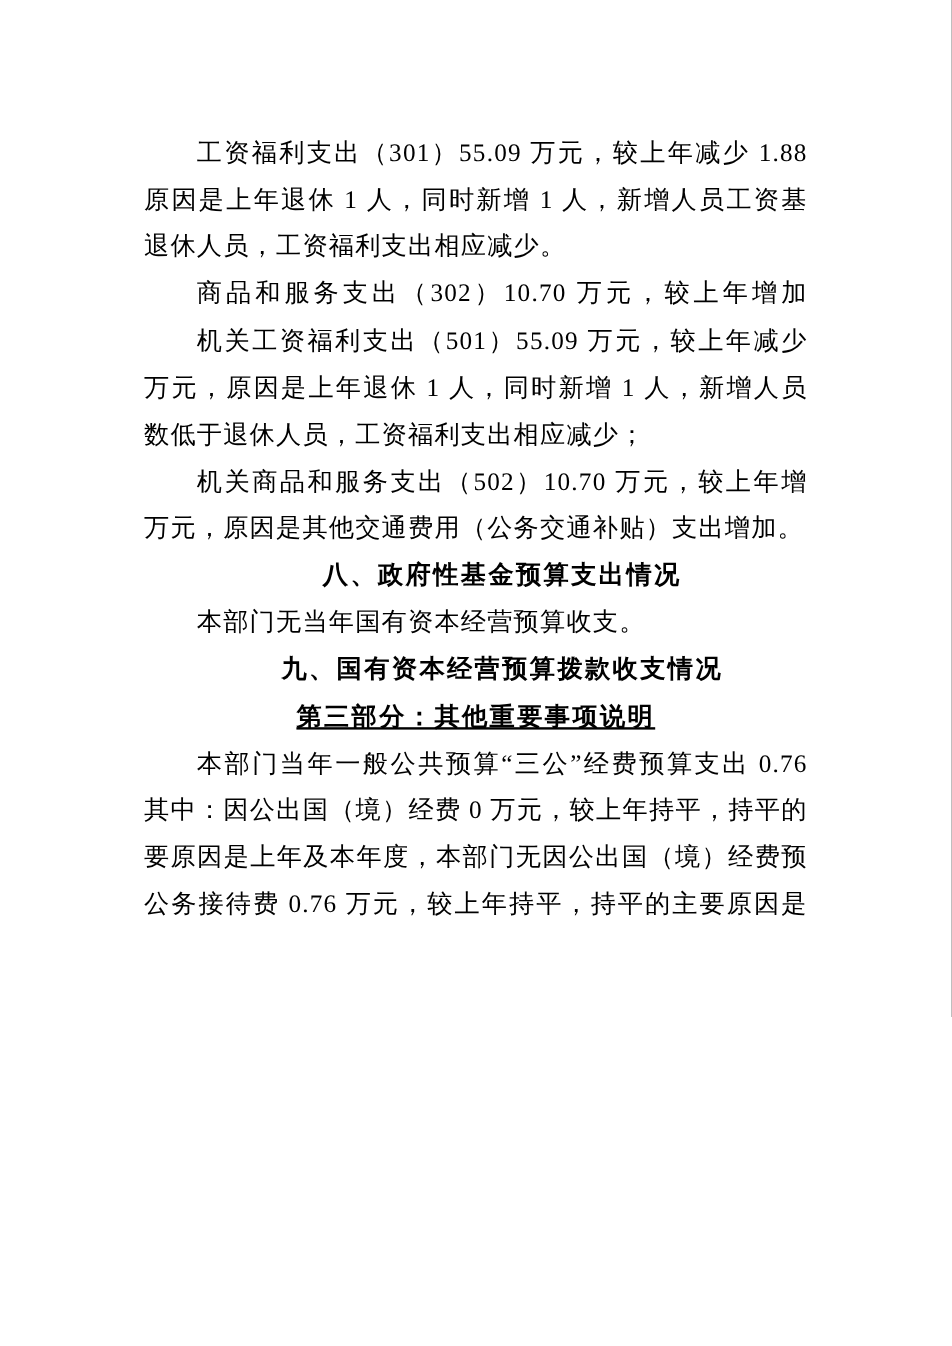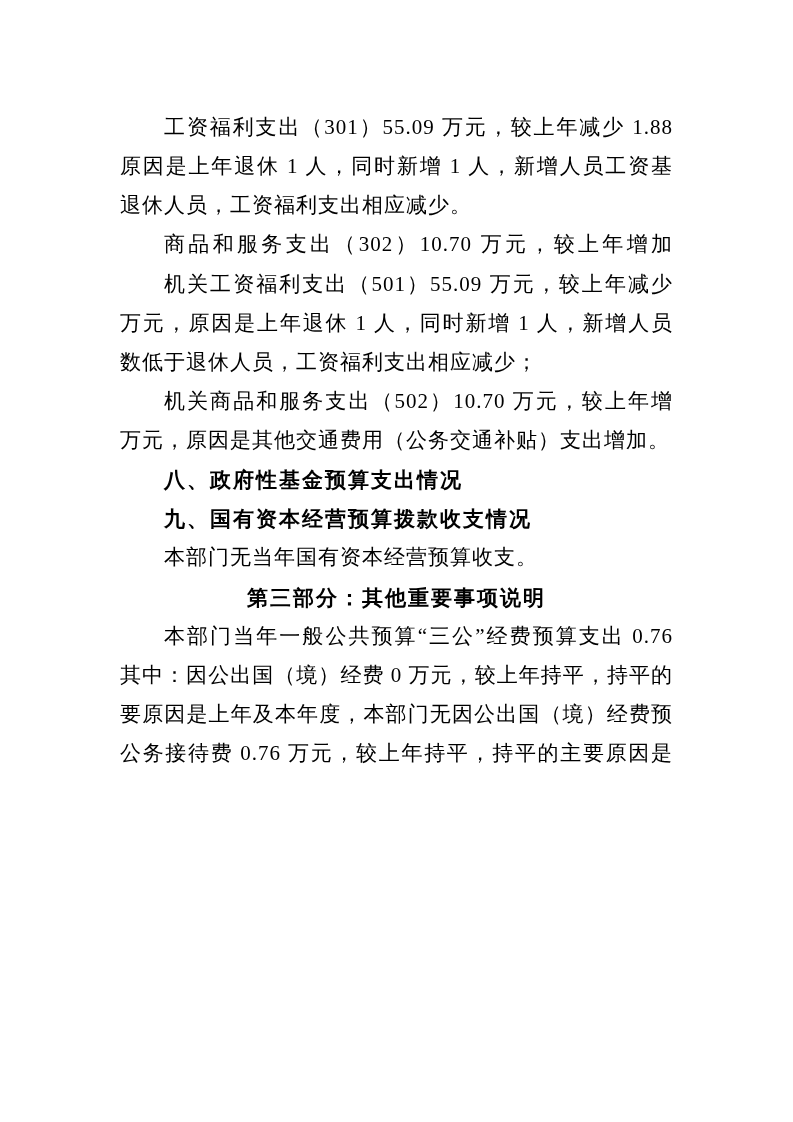--- a/index.html
+++ b/index.html
@@ -32,25 +32,27 @@
     white-space: normal;
     overflow: hidden;
     text-align: justify;
     text-align-last: justify;
   }
   .ln.indent { text-indent: 44px; }
   .ln.heading {
     font-family: "Liberation Sans", "DejaVu Sans", sans-serif;
     font-weight: 700;
     letter-spacing: 2px;
+    text-align: center;
   }
   .ln.center {
     text-indent: 0;
     text-align: center;
     white-space: nowrap;
+    text-decoration: underline;
   }
 </style>
 </head>
 <body>
 
 <div class="page">
   <div class="doc-body">
 
     <div class="ln indent jfull">工资福利支出（301）55.09 万元，较上年减少 1.88 万元，</div>
     <div class="ln jfull">原因是上年退休 1 人，同时新增 1 人，新增人员工资基数低于</div>
@@ -63,23 +65,23 @@
     <div class="ln indent jfull">机关工资福利支出（501）55.09 万元，较上年减少 1.88</div>
     <div class="ln jfull">万元，原因是上年退休 1 人，同时新增 1 人，新增人员工资基</div>
     <div class="ln">数低于退休人员，工资福利支出相应减少；</div>
 
     <div class="ln indent jfull">机关商品和服务支出（502）10.70 万元，较上年增加 0.08</div>
     <div class="ln">万元，原因是其他交通费用（公务交通补贴）支出增加。</div>
 
     <div class="ln heading indent">八、政府性基金预算支出情况</div>
 
 
+    <div class="ln indent">本部门无当年国有资本经营预算收支。</div>
+
     <div class="ln heading indent">九、国有资本经营预算拨款收支情况</div>
-
-    <div class="ln indent">本部门无当年国有资本经营预算收支。</div>
 
     <div class="ln heading center">第三部分：其他重要事项说明</div>
 
 
     <div class="ln indent jfull">本部门当年一般公共预算“三公”经费预算支出 0.76 万</div>
     <div class="ln jfull">其中：因公出国（境）经费 0 万元，较上年持平，持平的主</div>
     <div class="ln jfull">要原因是上年及本年度，本部门无因公出国（境）经费预算；</div>
     <div class="ln jfull">公务接待费 0.76 万元，较上年持平，持平的主要原因是厉行</div>
 
   </div>

